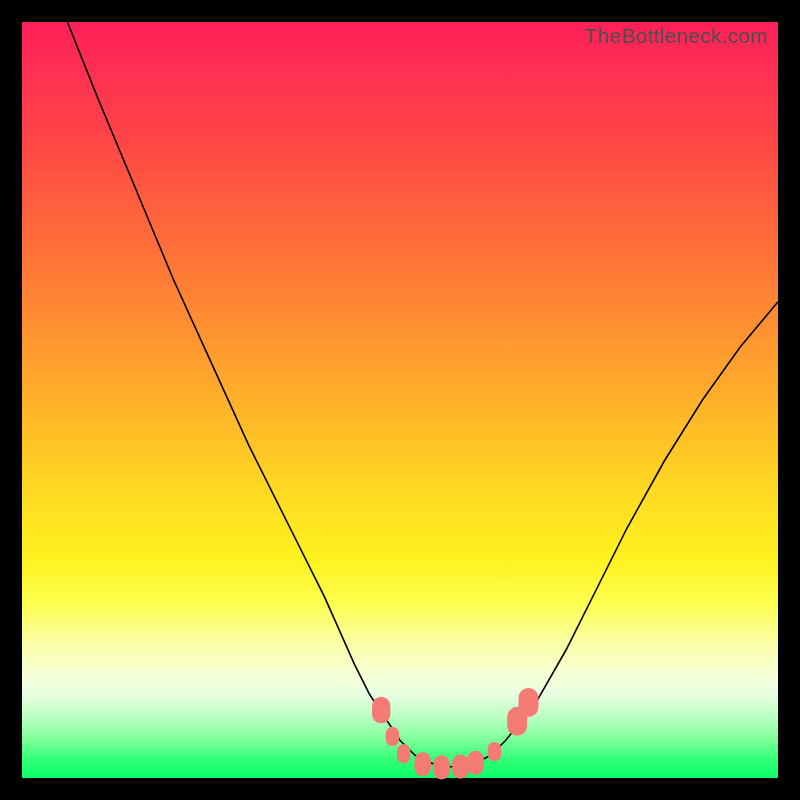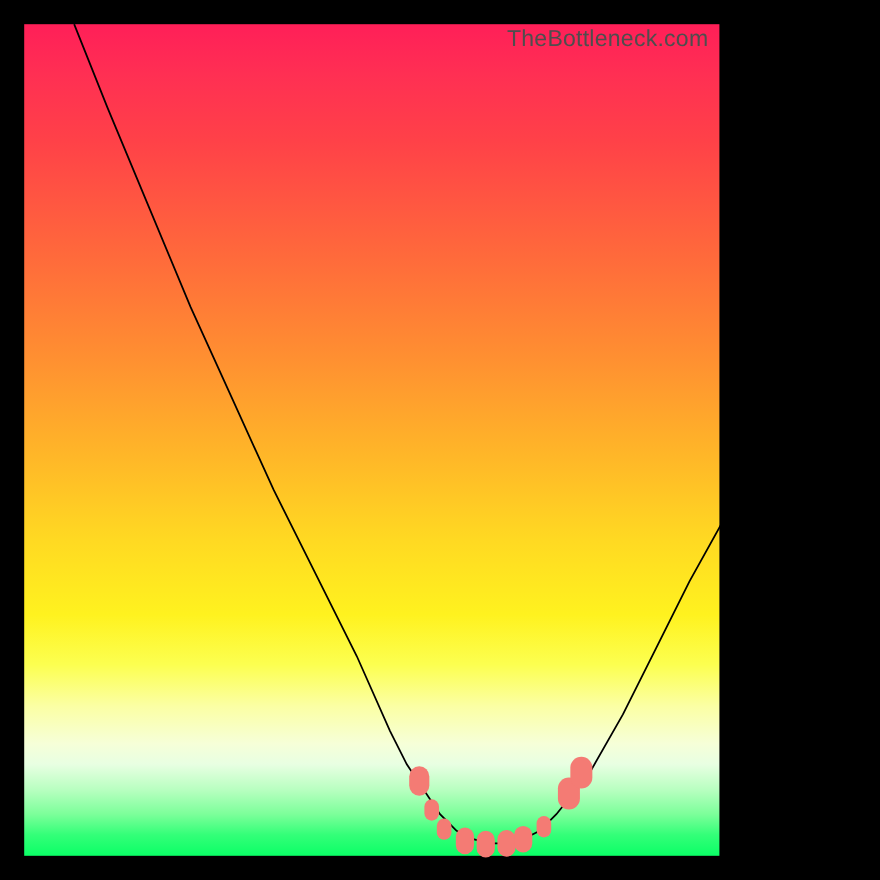--- a/index.html
+++ b/index.html
@@ -13,21 +13,21 @@
   }
   .frame {
     position: absolute;
     inset: 0;
     background: #000;
   }
   .plot {
     position: absolute;
     left: 22px;
     top: 22px;
-    width: 632px;
+    width: 756px;
     height: 756px;
     
     background: linear-gradient(
       to bottom,
       #ff1f58 0%,
       #ff2f53 6%,
       #ff4148 14%,
       #ff6a3b 28%,
       #ff8f31 40%,
       #ffb728 52%,

